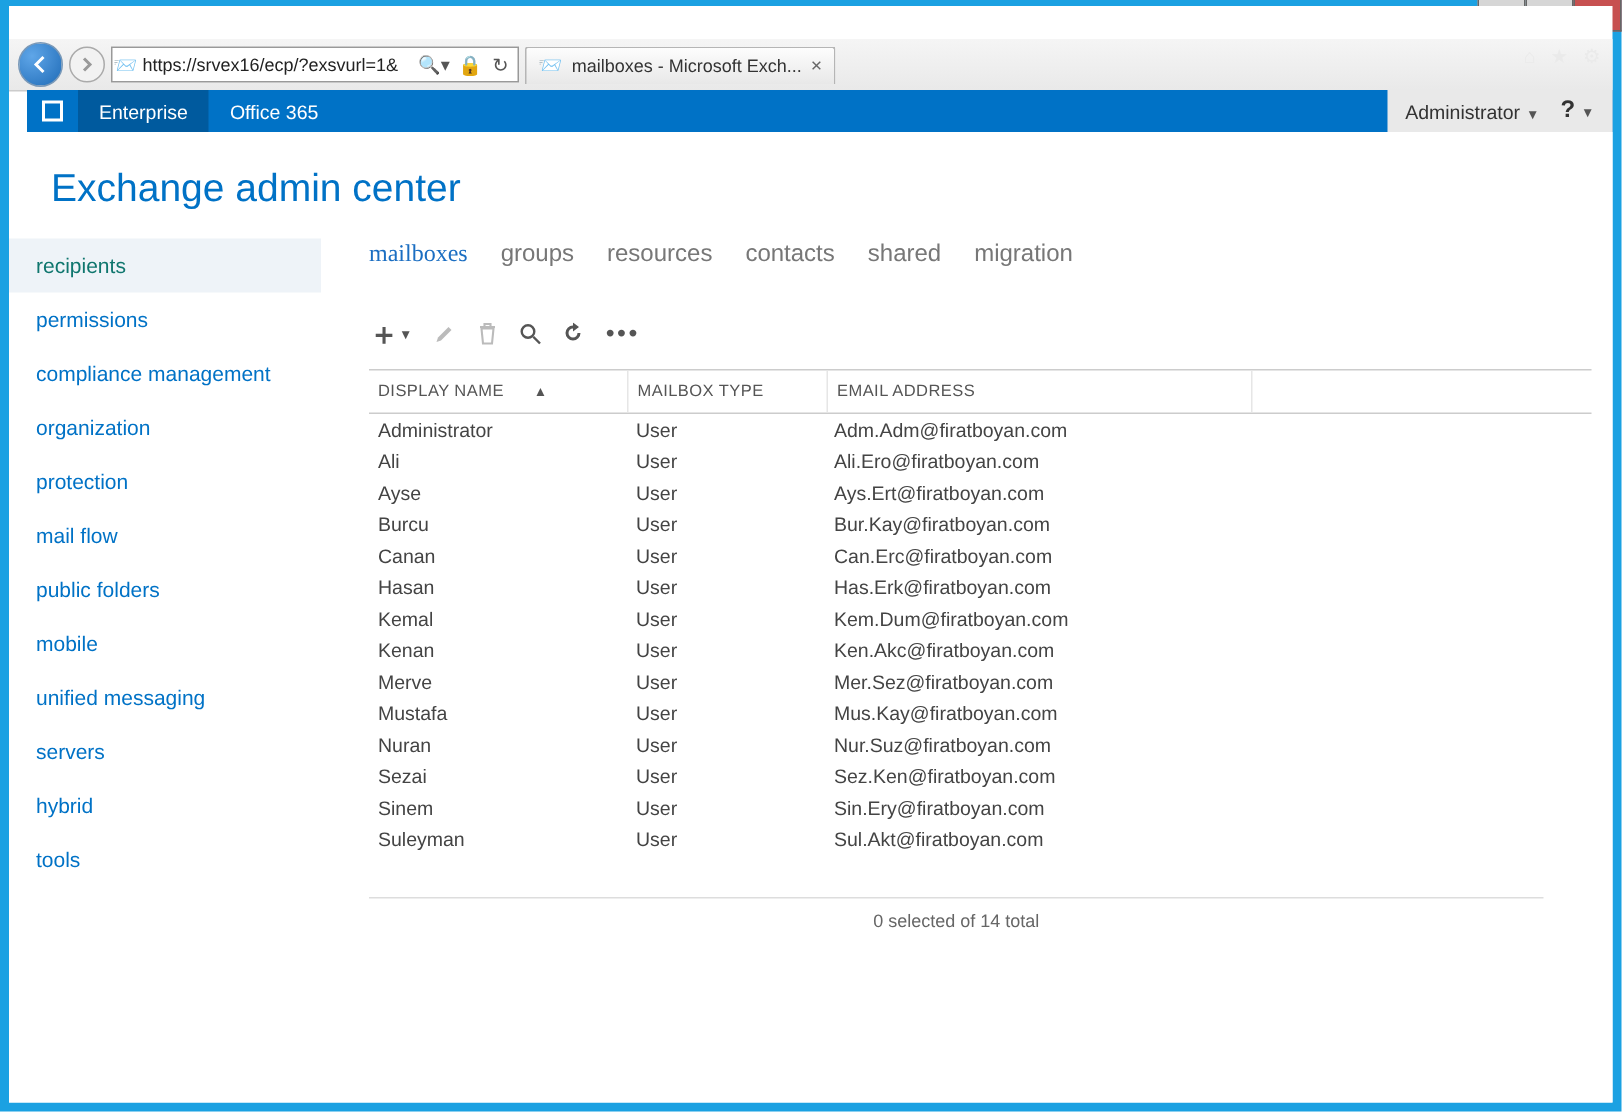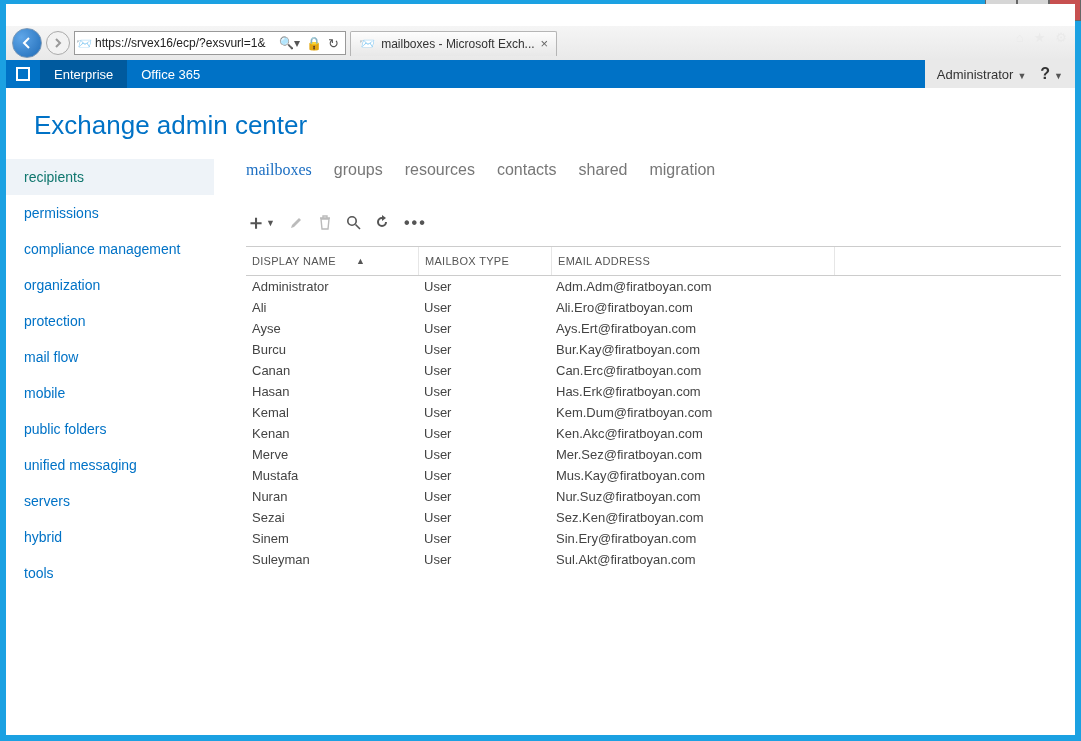--- a/index.html
+++ b/index.html
@@ -18,21 +18,21 @@
   .nav-back{background:radial-gradient(circle at 30% 30%,#5fa6e8,#1f6bb7);}
   .nav-fwd{width:22px;height:22px;border:1px solid #aaa;border-radius:50%;color:#999;background:#f2f2f2;display:flex;align-items:center;justify-content:center;}
   .addr-wrap{display:flex;align-items:center;border:1px solid #999;height:22px;flex:0 0 270px;background:#fff;}
   .addr-icon{width:18px;text-align:center;color:#888;}
   .addr-text{flex:1;font-size:12px;color:#222;white-space:nowrap;overflow:hidden;padding:0 2px;}
   .addr-tools{display:flex;align-items:center;gap:6px;padding:0 6px;color:#555;}
   .tab{display:flex;align-items:center;border:1px solid #b5b5b5;border-bottom:none;height:24px;background:linear-gradient(#fdfdfd,#e8e8e8);padding:0 8px;gap:6px;border-radius:2px 2px 0 0;max-width:190px;}
   .tab .x{color:#666;font-size:13px;}
   .ie-right{position:absolute;right:8px;top:26px;display:flex;gap:10px;color:#eaeaea;}
   
-  .ribbon{position:absolute;top:56px;left:0;right:0;height:28px;background:#0072c6;color:#fff;display:flex;align-items:center;}
+  .ribbon{position:absolute;top:56px;left:12px;right:0;height:28px;background:#0072c6;color:#fff;display:flex;align-items:center;}
   .ribbon .logo{width:34px;display:flex;align-items:center;justify-content:center;}
   .ribbon .seg{padding:0 14px;height:100%;display:flex;align-items:center;cursor:pointer;font-size:13px;}
   .ribbon .seg.active{background:#005a9e;position:relative;}
   .ribbon .seg.active::after{content:"";position:absolute;bottom:-6px;left:50%;transform:translateX(-50%);border:6px solid transparent;border-top-color:#fff;display:none;}
   .ribbon-right{margin-left:auto;display:flex;align-items:center;background:#e9e9e9;color:#333;height:100%;padding:0 12px;gap:14px;}
   .caret-down{font-size:9px;margin-left:4px;color:#555;}
   
   .content{position:absolute;top:84px;left:0;right:0;bottom:0;background:#fff;}
   .page-title{font-size:26px;font-weight:400;color:#0072c6;padding:22px 28px 14px;}
   .layout{display:flex;height:calc(100% - 66px);}
@@ -125,22 +125,22 @@
     <div class="page-title">Exchange admin center</div>
 
     <div class="layout">
       <div class="sidebar" id="sidebar">
           <div class="sb-item sel">recipients</div>
           <div class="sb-item">permissions</div>
           <div class="sb-item">compliance management</div>
           <div class="sb-item">organization</div>
           <div class="sb-item">protection</div>
           <div class="sb-item">mail flow</div>
+          <div class="sb-item">public folders</div>
           <div class="sb-item">mobile</div>
-          <div class="sb-item">public folders</div>
           <div class="sb-item">unified messaging</div>
           <div class="sb-item">servers</div>
           <div class="sb-item">hybrid</div>
           <div class="sb-item">tools</div>
         </div>
 
       <div class="main">
         <div class="tabs" id="tabs">
             <span class="t sel">mailboxes</span>
             <span class="t">groups</span>
@@ -252,16 +252,17 @@
                 <div class="c c3">Sin.Ery@firatboyan.com</div>
               </div>
               <div class="row">
                 <div class="c c1">Suleyman</div>
                 <div class="c c2">User</div>
                 <div class="c c3">Sul.Akt@firatboyan.com</div>
               </div>
             </div>
         </div>
 
+        <div class="status">0 selected of 14 total</div>
       </div>
     </div>
   </div>
 </div>
 
 </body></html>

